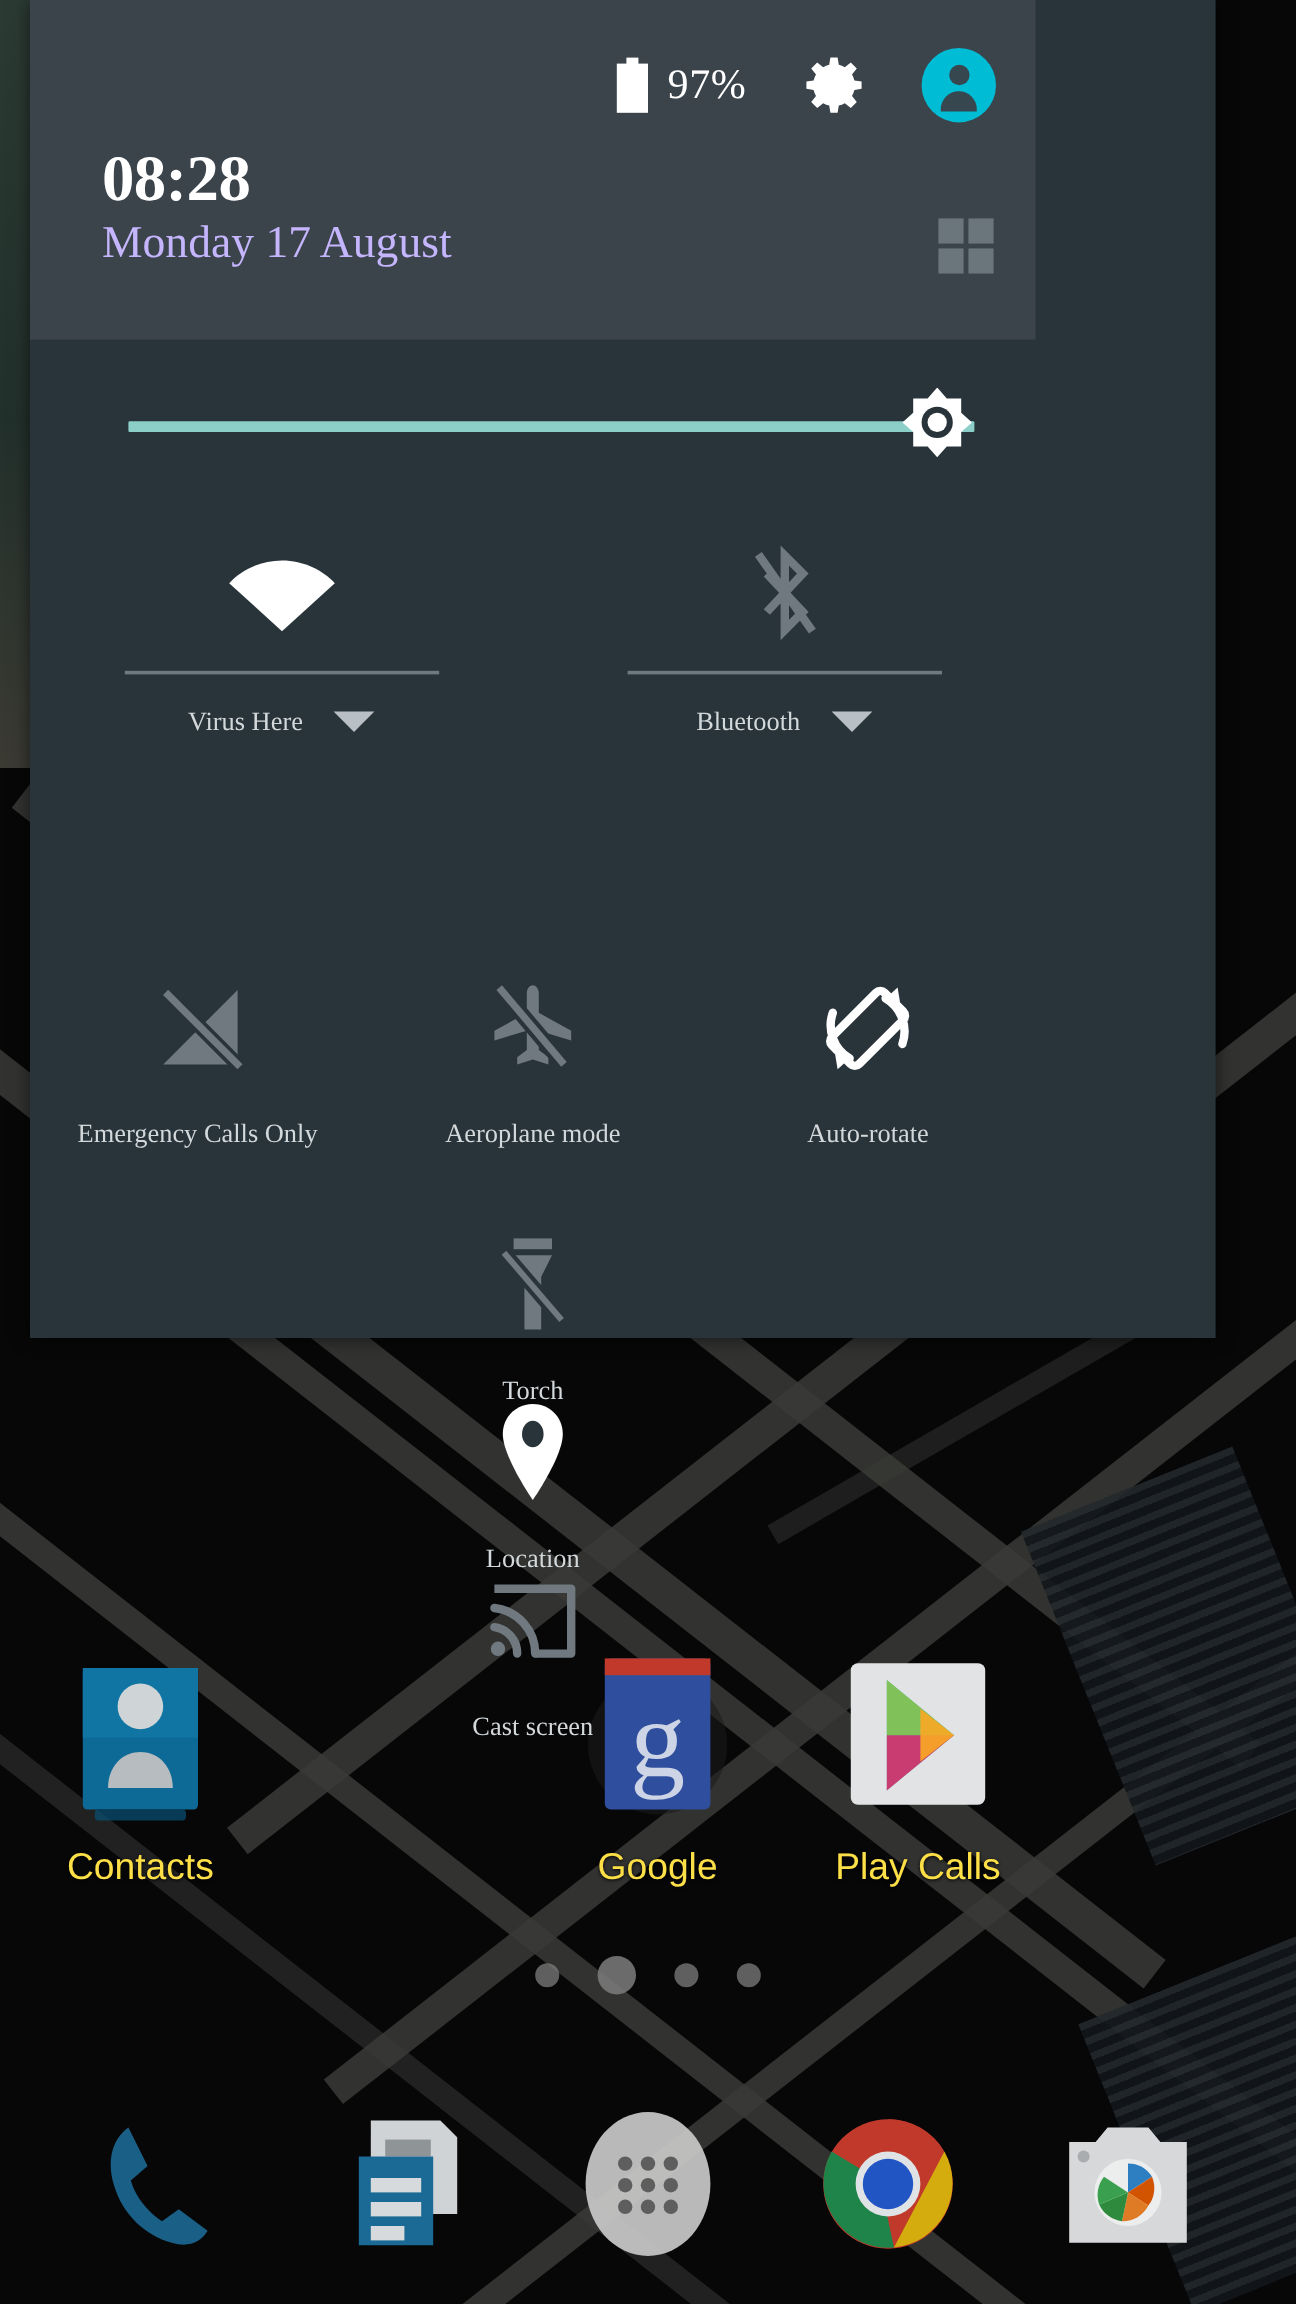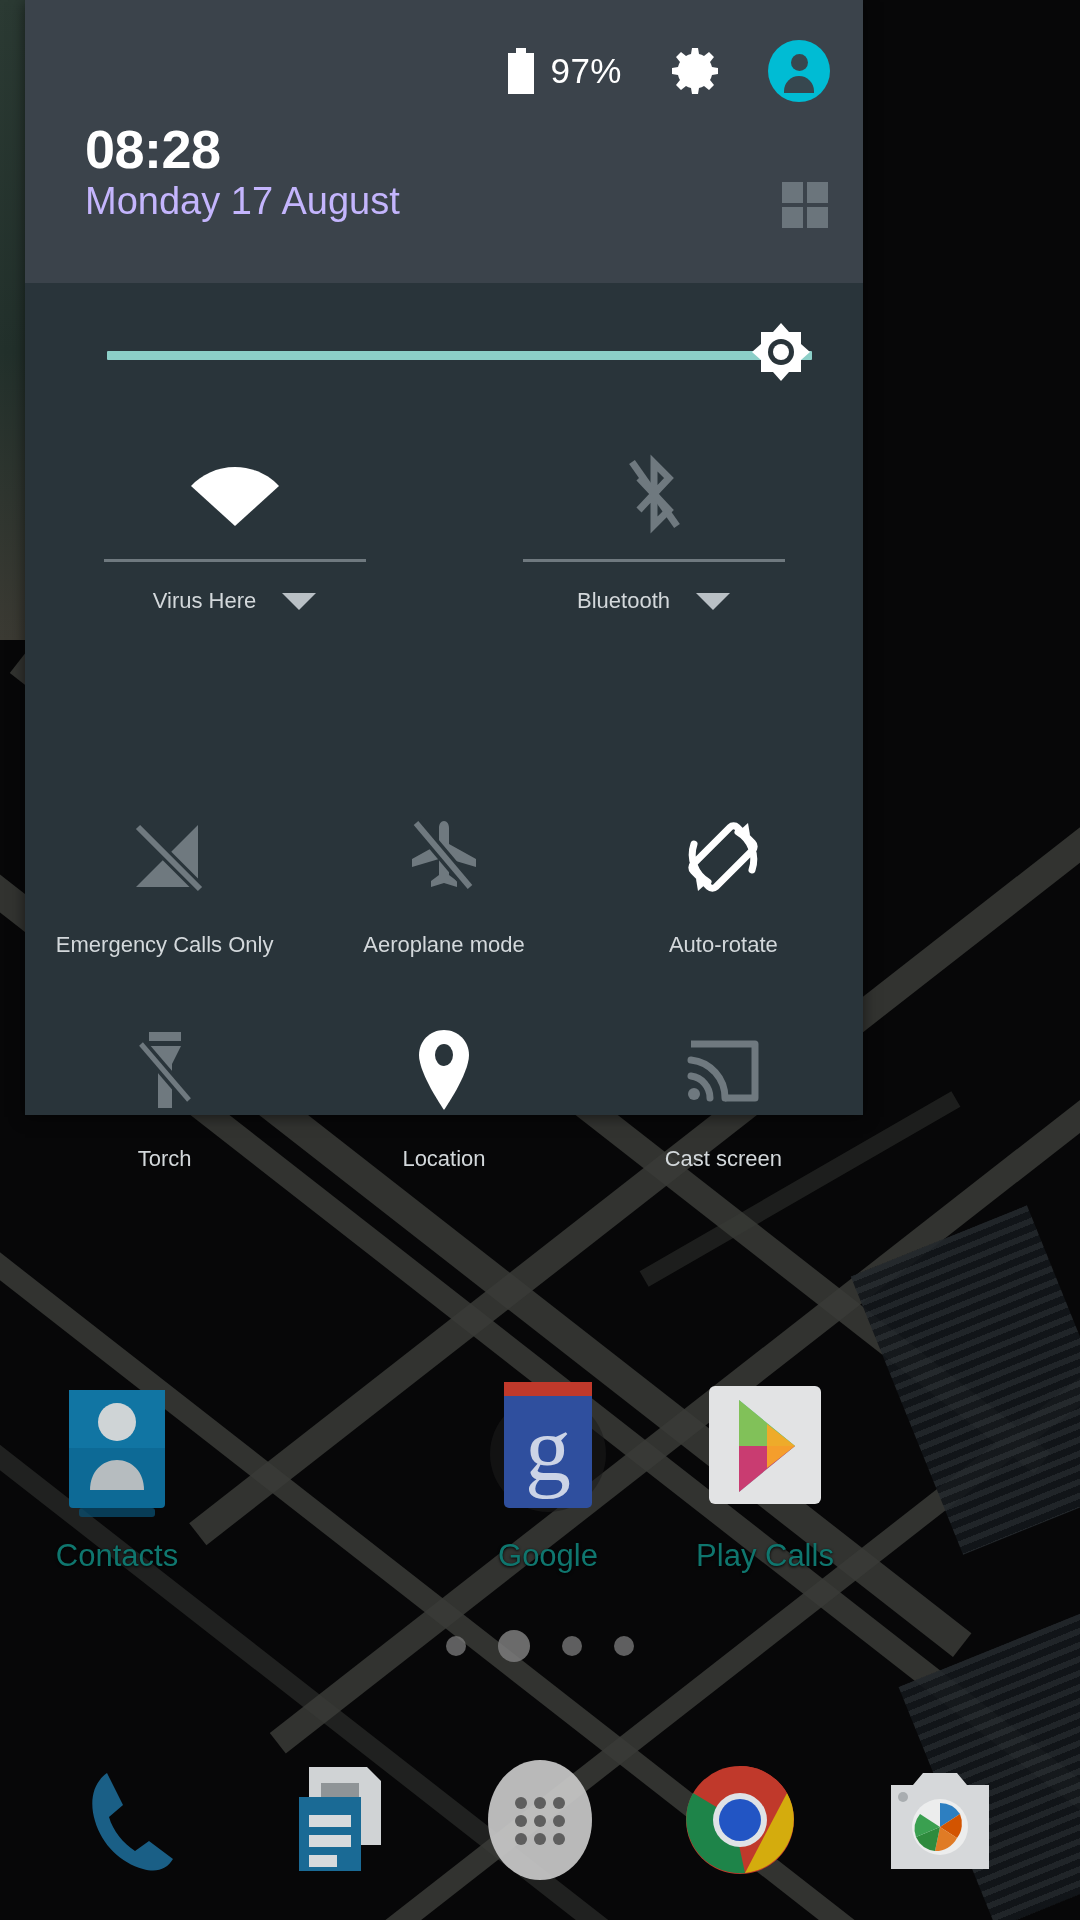--- a/index.html
+++ b/index.html
@@ -9,22 +9,22 @@
   
   #wallpaper{position:absolute;inset:0;background:#0a0a0b;overflow:hidden;}
   .wp-band{position:absolute;background:#3a3b37;opacity:.85;}
   .wp-dark{position:absolute;background:#070708;}
   .wp-green{position:absolute;left:0;top:0;width:40px;height:640px;
             background:linear-gradient(180deg,#2b3a33 0%,#22302b 55%,#3b3a33 100%);}
   .wp-glass{position:absolute;background:
       repeating-linear-gradient(180deg,#23282c 0 6px,#12161a 6px 13px);opacity:.9;}
 
   
-  #qs-panel{position:absolute;left:25px;top:0;width:838px;height:1115px;
-            background:#29343a;box-shadow:0 2px 14px rgba(0,0,0,.55);}
+  #qs-panel{position:absolute;left:25px;top:0;width:988px;height:1115px;
+            background:#29343a;box-shadow:0 2px 14px rgba(0,0,0,.55);font-family:Liberation Serif, serif;}
   #qs-header{position:absolute;left:0;top:0;width:838px;height:283px;background:#3b434b;}
 
   
   #status-row{position:absolute;right:33px;top:40px;display:flex;align-items:center;gap:0;}
   .battery{width:26px;height:46px;position:relative;margin-right:16px;}
   .battery .cap{position:absolute;left:8px;top:0;width:10px;height:6px;background:#fff;}
   .battery .body{position:absolute;left:0;top:5px;width:26px;height:41px;background:#fff;}
   #battery-pct{color:#fff;font-size:35px;letter-spacing:.5px;margin-right:48px;}
   #gear{width:52px;height:52px;margin-right:46px;}
   #avatar{width:62px;height:62px;border-radius:50%;background:#00bcd4;
@@ -53,27 +53,27 @@
   .tile{flex:1;display:flex;flex-direction:column;align-items:center;}
   .tile-icon{height:78px;display:flex;align-items:center;justify-content:center;}
   .tile-label{font-size:22px;color:#d3d8db;white-space:nowrap;}
   .divider{width:262px;height:3px;background:#6f797f;margin:26px 0 0 0;}
   .dd-row{display:flex;align-items:center;gap:26px;margin-top:26px;}
   .caret{width:0;height:0;border-left:17px solid transparent;border-right:17px solid transparent;
          border-top:17px solid #b9c0c5;}
 
   #row-wifi{top:455px;}
   #row-2{top:818px;}
-  #row-3{top:1032px;}
+  #row-3{top:1032px;flex-direction:column;}
   #row-2 .tile-label,#row-3 .tile-label{margin-top:36px;}
 
   
   .app{position:absolute;width:200px;text-align:center;}
   .app .glyph{width:144px;height:144px;margin:0 auto;position:relative;}
-  .app .name{margin-top:14px;font-size:31px;color:#0f766e;text-shadow:0 1px 3px #000;}
+  .app .name{margin-top:14px;font-size:31px;color:#fde047;text-shadow:0 1px 3px #000;}
 
   #dots{position:absolute;left:0;right:0;top:1630px;display:flex;justify-content:center;
         align-items:center;gap:32px;}
   #dots i{background:#7d7d7d;border-radius:50%;display:block;opacity:.75;}
   #dots i.sm{width:20px;height:20px;}
   #dots i.lg{width:32px;height:32px;opacity:.85;}
 
   #dock{position:absolute;left:0;top:1720px;width:1080px;height:200px;
         display:flex;align-items:center;justify-content:space-around;padding:0 40px;
         box-sizing:border-box;}

